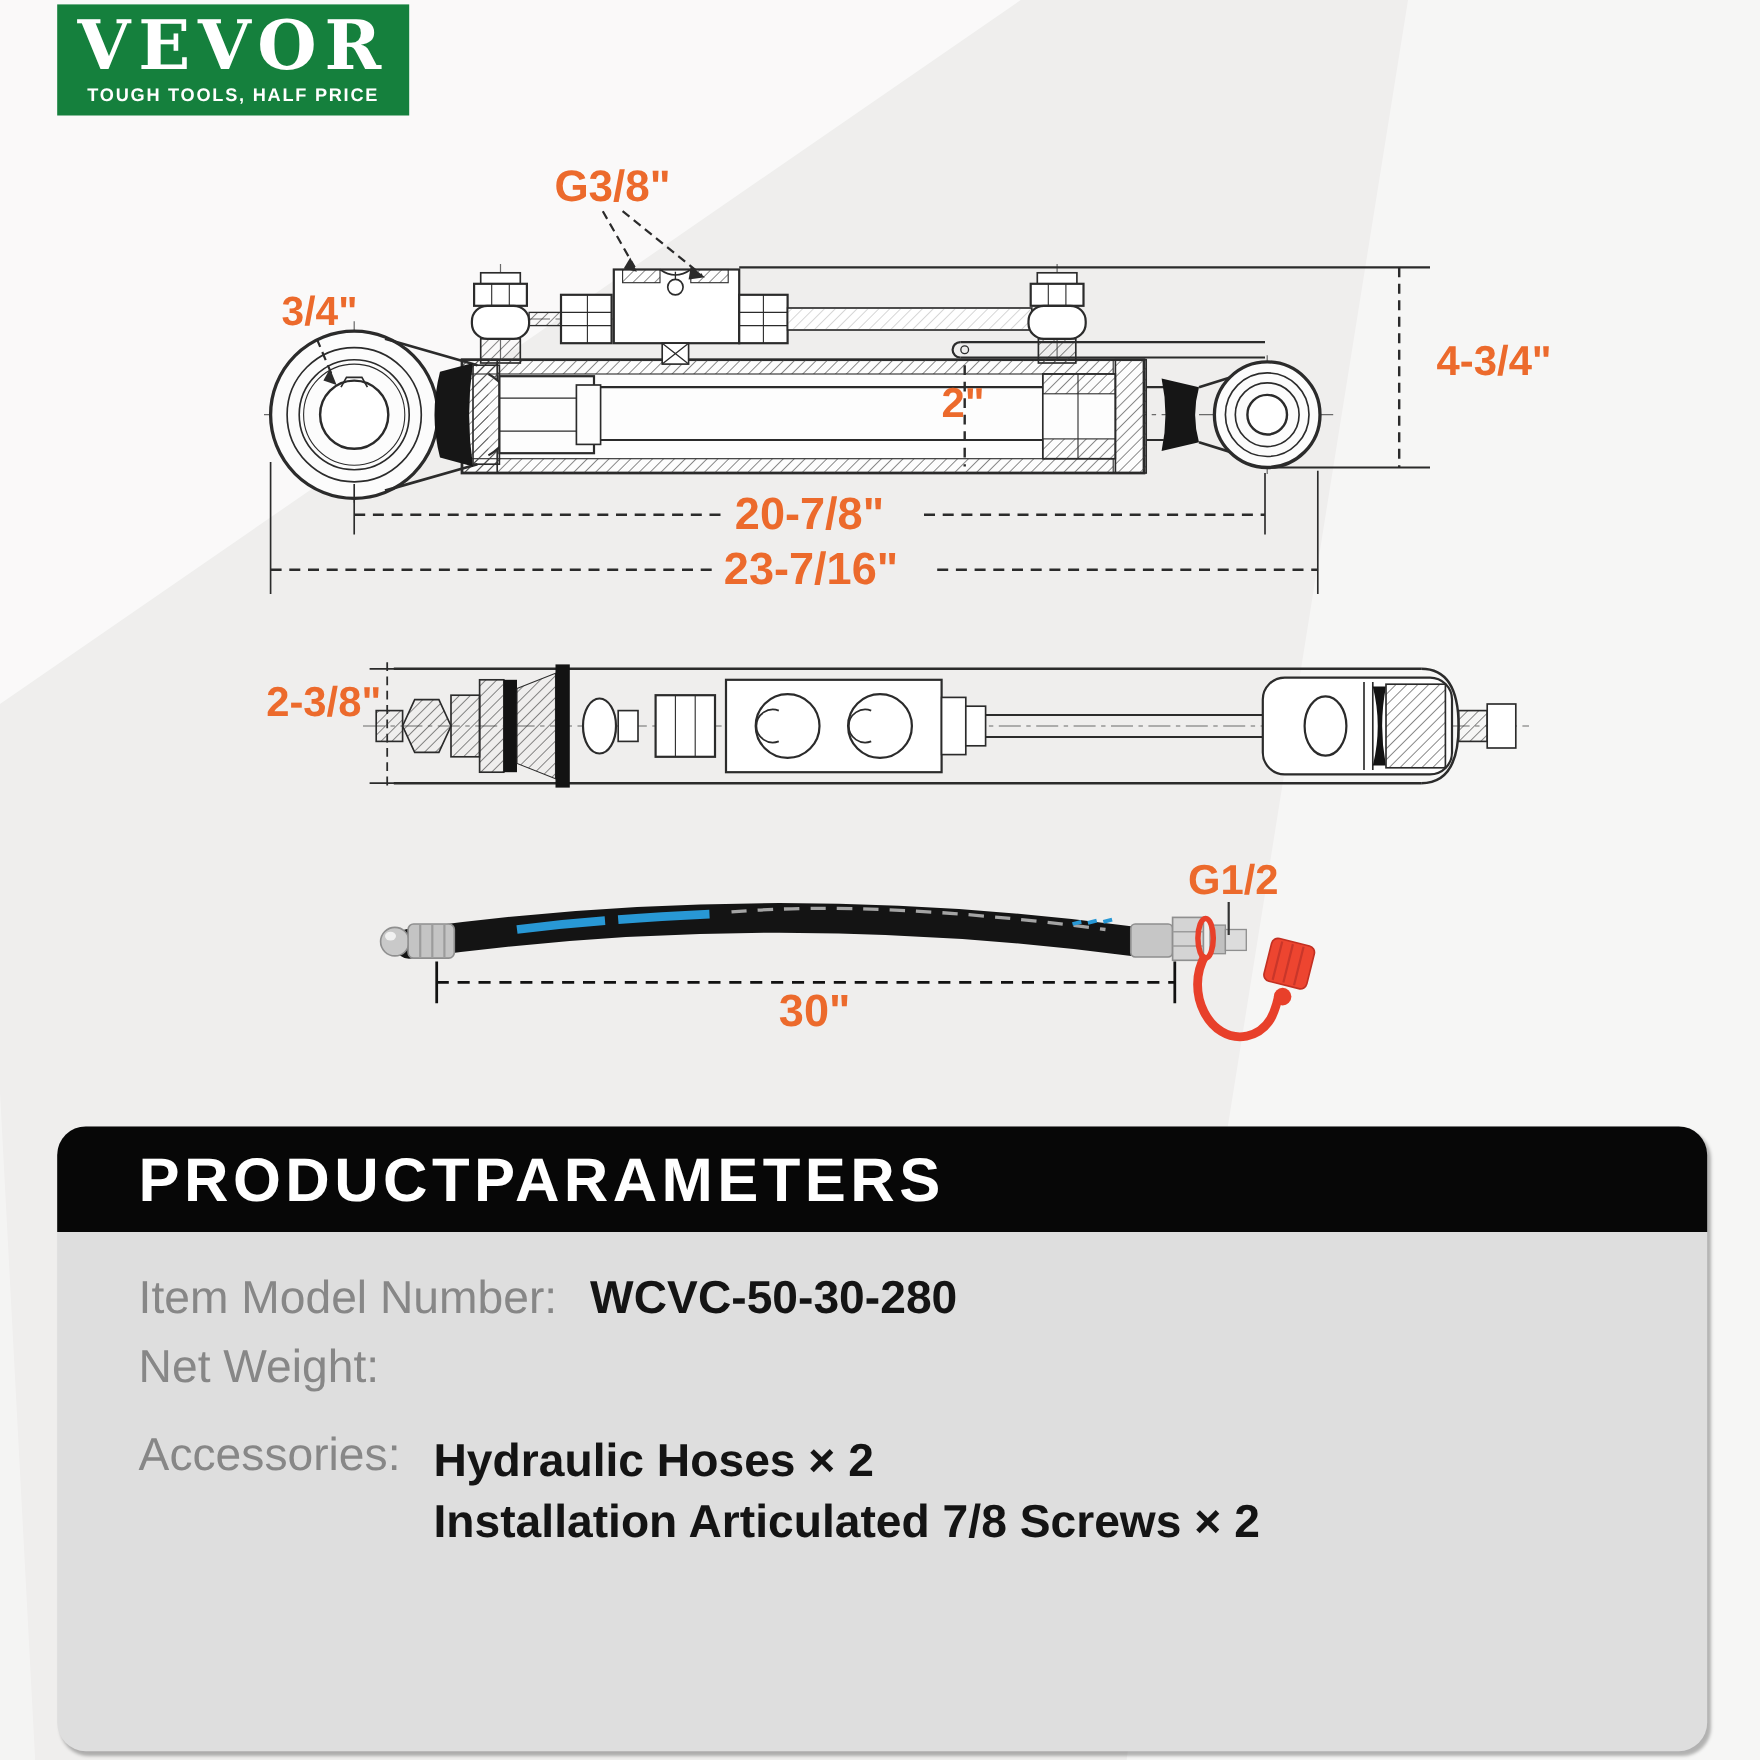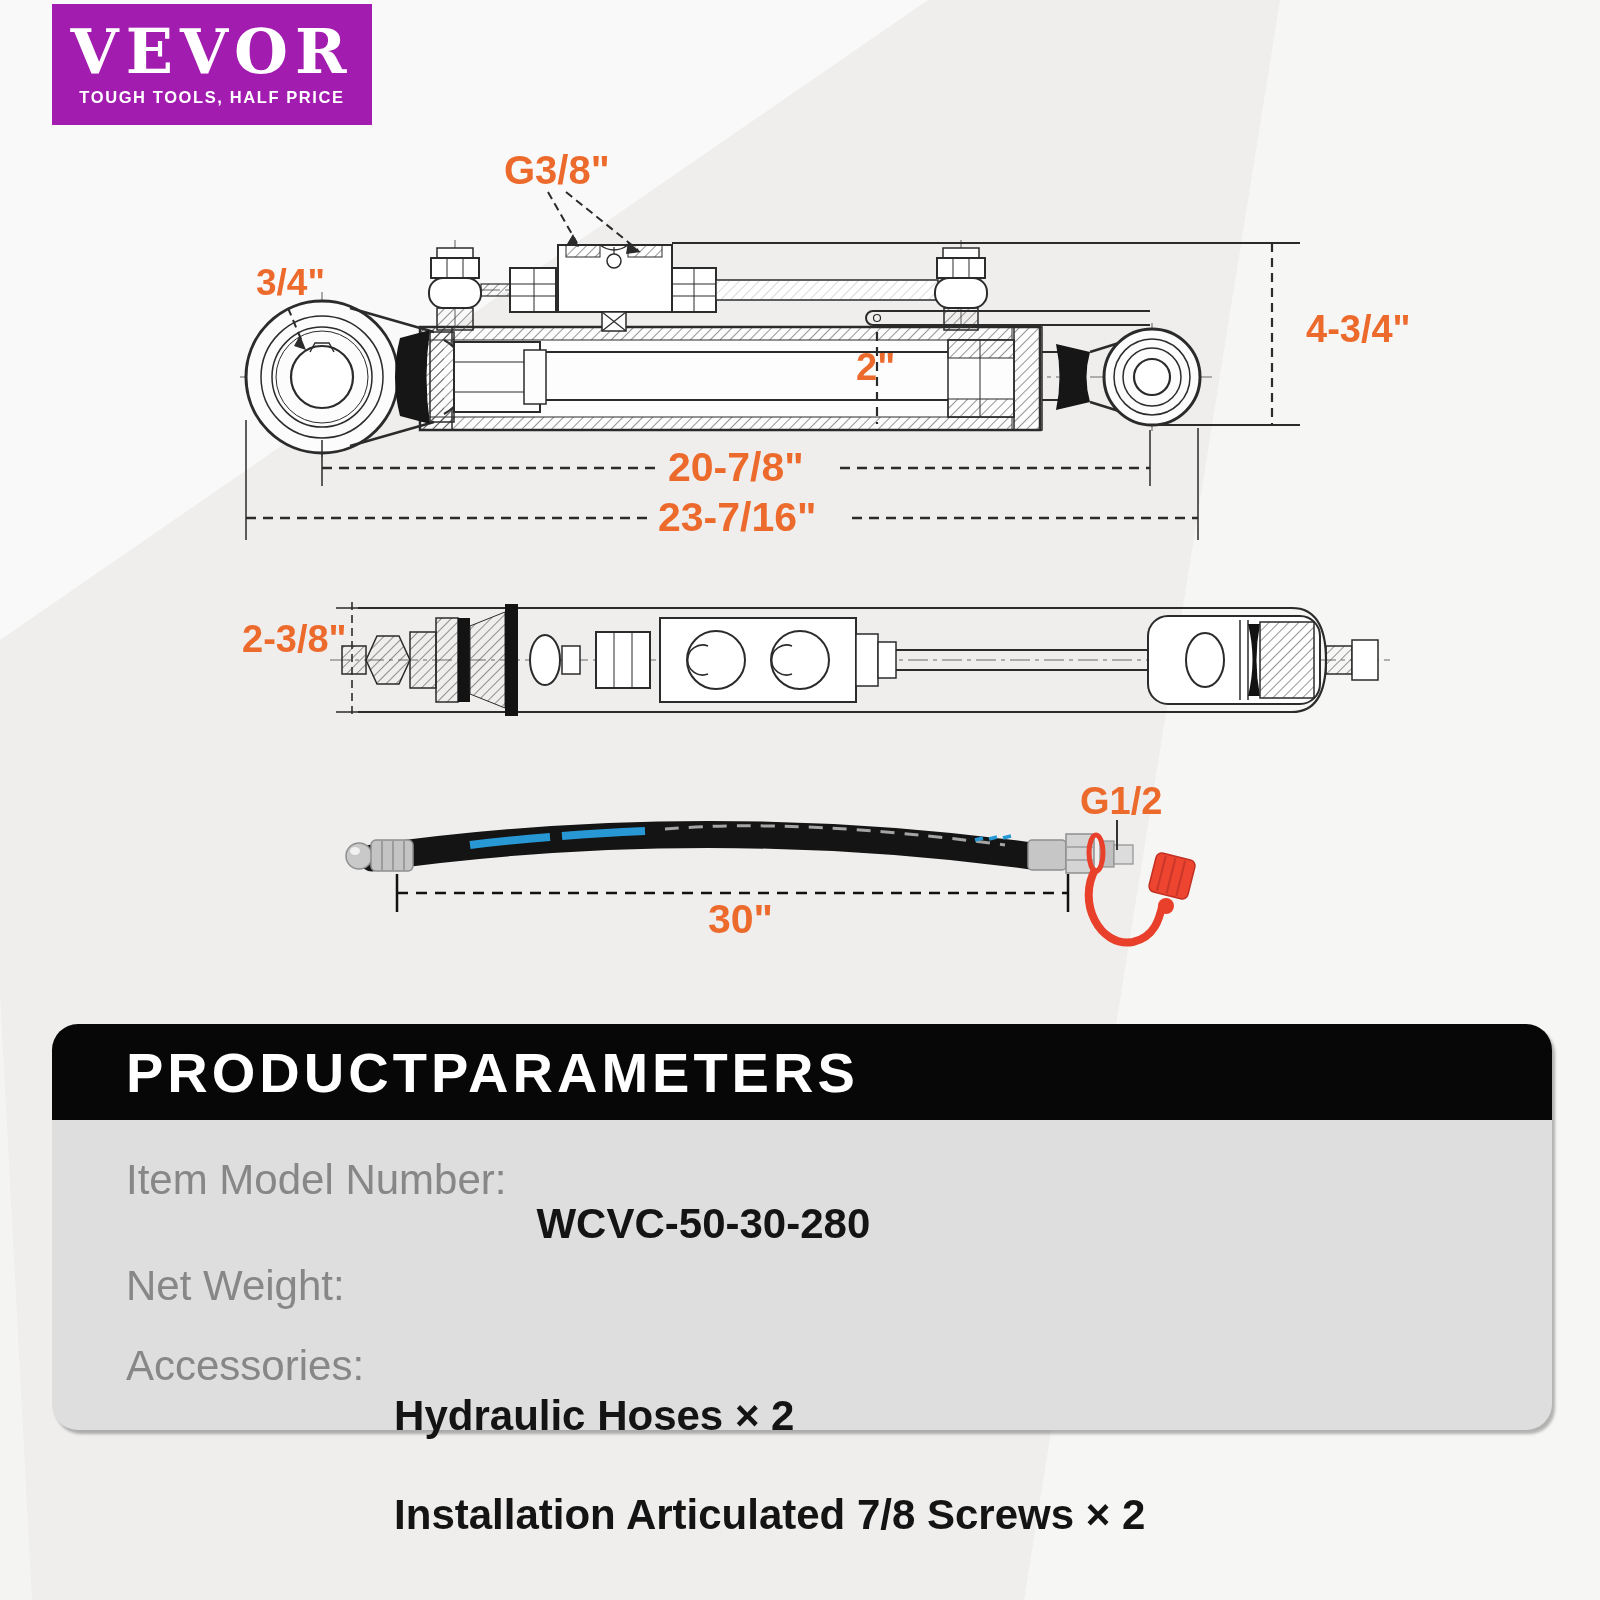--- a/index.html
+++ b/index.html
@@ -7,21 +7,21 @@
     width:1600px;height:1600px;position:relative;overflow:hidden;
     background:#efeeed;
     font-family:"Liberation Sans", sans-serif;
   }
   .sheen{position:absolute;inset:0;pointer-events:none;}
   .sheen1{background:rgba(255,255,255,.65);clip-path:polygon(0 0,58% 0,0 40%);}
   .sheen2{background:rgba(255,255,255,.45);clip-path:polygon(80% 0,100% 0,100% 100%,64% 100%);}
   .sheen3{background:rgba(255,255,255,.35);clip-path:polygon(0 62%,2% 100%,0 100%);}
 
   
-  .logo{position:absolute;left:52px;top:4px;width:320px;height:121px;background:#a21caf;z-index:4;
+  .logo{position:absolute;left:52px;top:4px;width:320px;height:101px;background:#15803d;z-index:4;
         display:flex;flex-direction:column;align-items:center;justify-content:center;}
   .logo .word{font-family:"DejaVu Serif", serif;font-weight:bold;color:#fff;font-size:62px;
         letter-spacing:7px;line-height:60px;}
   .logo .tag{color:#fff;font-weight:bold;font-size:16.5px;letter-spacing:1.6px;margin-top:6px;text-align:center;}
 
   
   svg.drawing{position:absolute;left:0;top:0;z-index:1;}
 
   
   .dim{position:absolute;z-index:2;color:#EC6A2C;font-weight:bold;white-space:nowrap;}
@@ -29,29 +29,29 @@
   .dim.d34   {left:256px;top:262px;font-size:37px;}
   .dim.bore  {left:856px;top:346px;font-size:38px;}
   .dim.h434  {left:1306px;top:308px;font-size:38px;}
   .dim.len1  {left:668px;top:444px;font-size:41px;}
   .dim.len2  {left:658px;top:494px;font-size:41px;}
   .dim.w238  {left:242px;top:618px;font-size:38px;}
   .dim.g12   {left:1080px;top:780px;font-size:38px;text-align:right;}
   .dim.hose30{left:708px;top:896px;font-size:41px;}
 
   
-  .panel{position:absolute;left:52px;top:1024px;width:1500px;height:406px;z-index:3;
+  .panel{position:absolute;left:52px;top:1024px;width:1500px;height:568px;z-index:3;
          background:#DEDEDE;border-radius:26px;box-shadow:3px 4px 3px rgba(0,0,0,.28);}
   .panel-header{height:96px;background:#070707;border-radius:26px 26px 0 0;
          display:flex;align-items:center;padding-left:74px;}
   .panel-title{color:#fff;font-size:56px;font-weight:bold;letter-spacing:4px;}
   .panel-body{padding:38px 16px 0 74px;}
   .prow{display:flex;align-items:flex-start;margin-bottom:18px;font-size:42px;line-height:44px;}
   .prow .lbl{color:#878787;margin-right:30px;white-space:nowrap;}
-  .prow .val{color:#141414;font-weight:bold;white-space:nowrap;margin-top:44px;}
+  .prow .val{color:#141414;font-weight:bold;white-space:nowrap;}
   .prow.acc{margin-top:36px;}
   .vstack .val{display:block;line-height:55px;}
 </style>
 </head>
 <body>
 
 <div class="sheen sheen1"></div>
 <div class="sheen sheen2"></div>
 <div class="sheen sheen3"></div>
 

